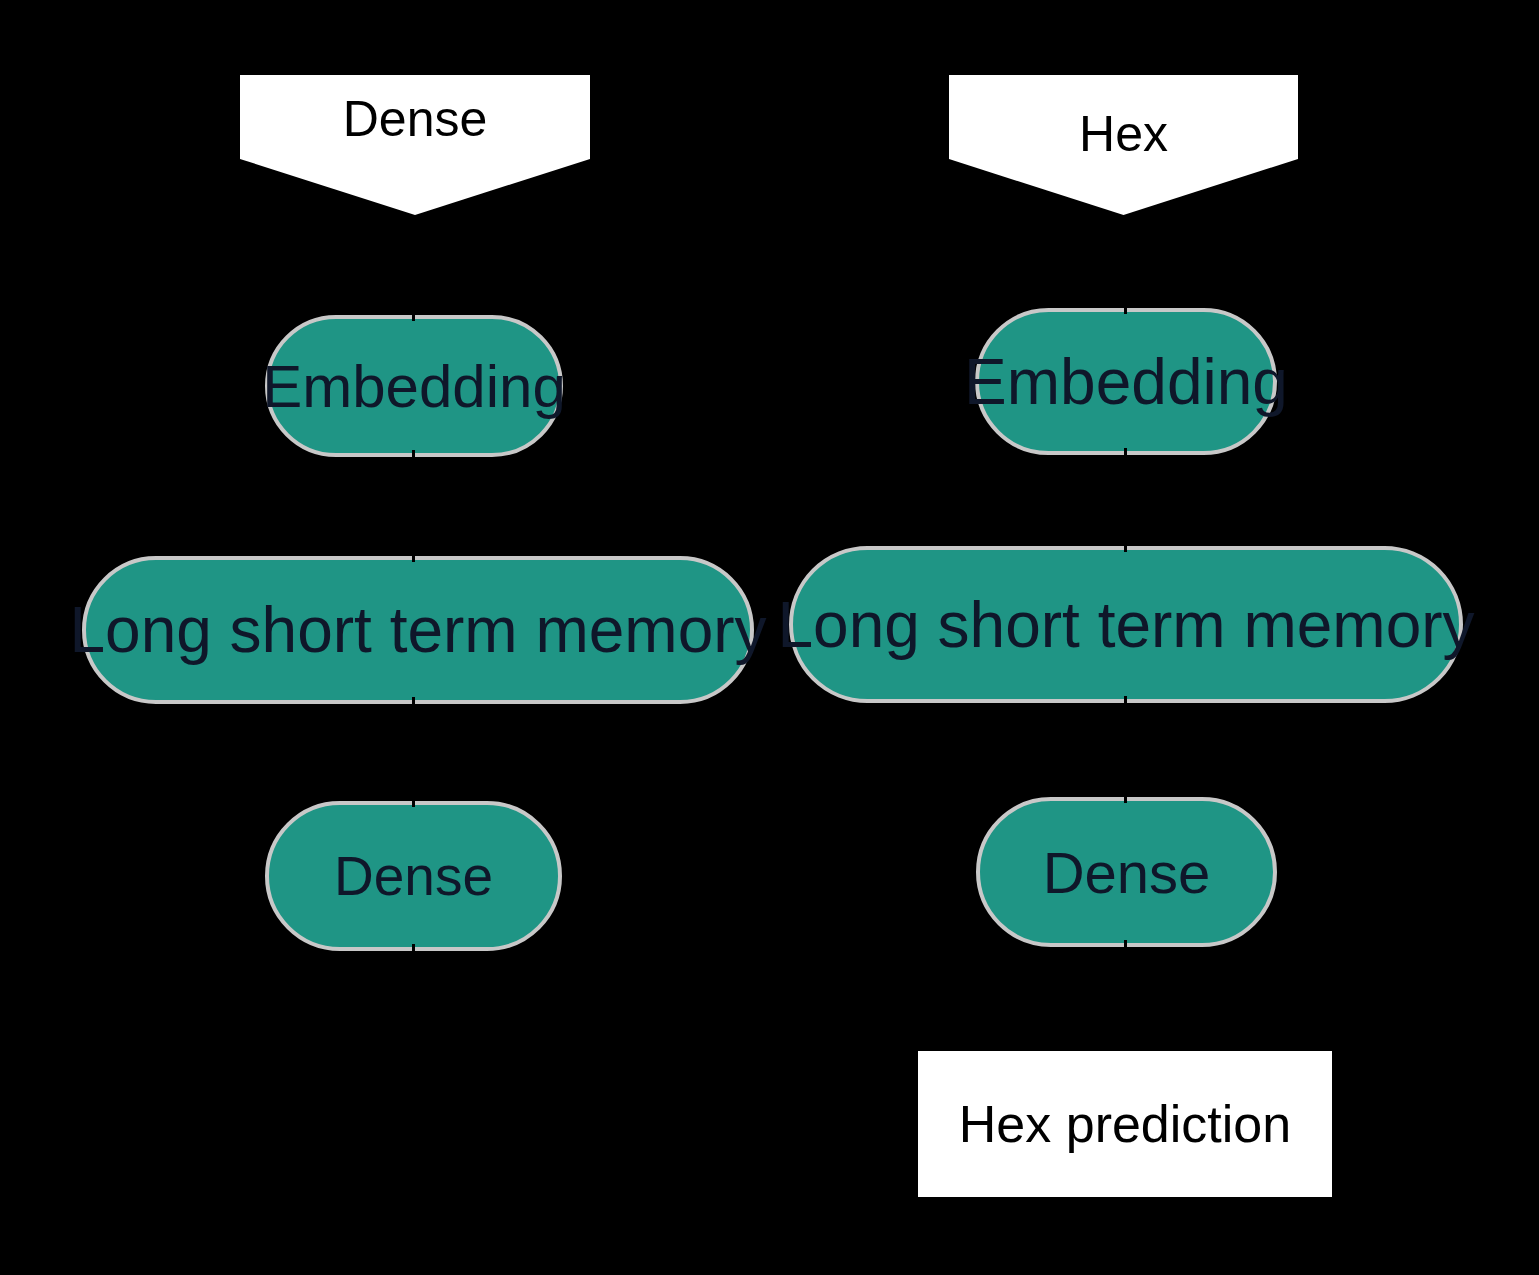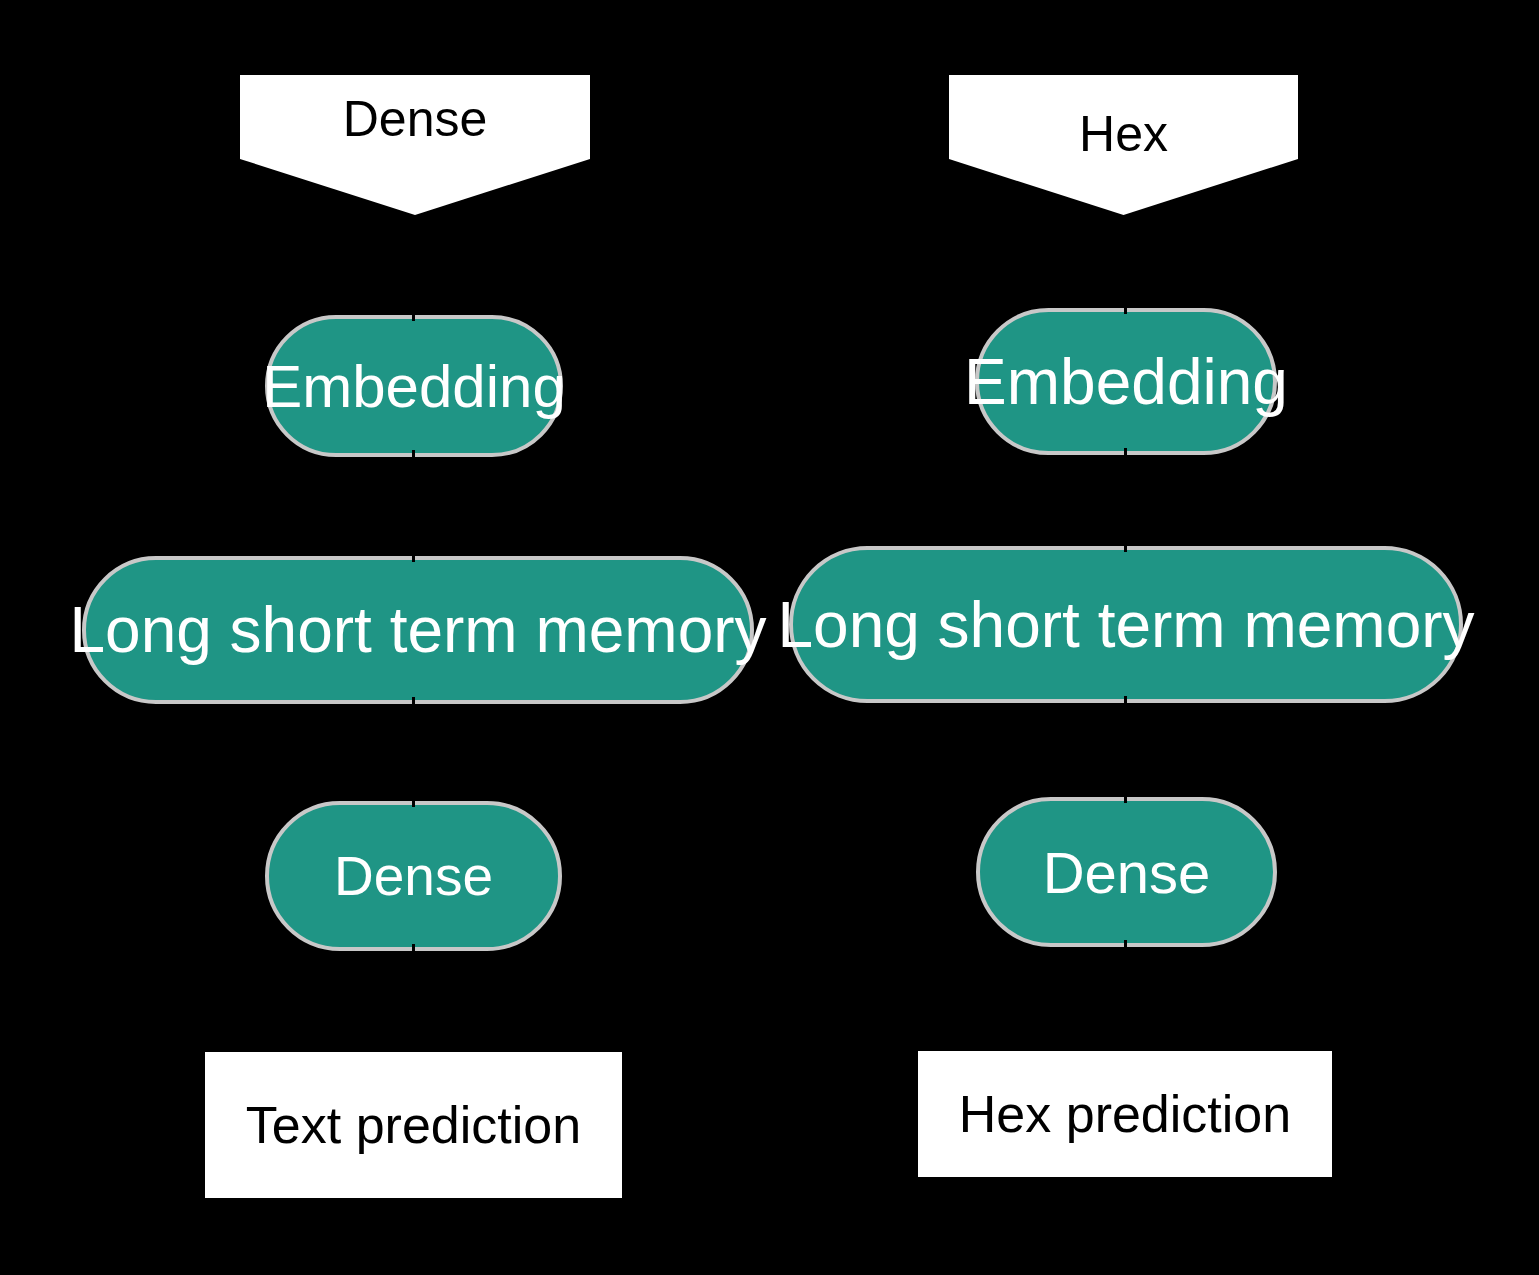--- a/index.html
+++ b/index.html
@@ -31,21 +31,21 @@
     clip-path: polygon(0 0, 100% 0, 100% 60%, 50% 100%, 0 60%);
     padding-bottom: 52px;
     font-size: 50px;
     z-index: 2;
   }
   
   .pill {
     background: #1F9585;
     border: 4px solid #C8C8C8;
     border-radius: 80px;
-    color: #ffffff;
+    color: #0f172a;
     z-index: 2;
   }
   
   .outbox {
     background: #ffffff;
     color: #000000;
     font-size: 52px;
     z-index: 2;
   }
   
@@ -65,21 +65,21 @@
   .c-l1 { left: 412px; top: 216px; height: 105px; }
   .c-l2 { left: 412px; top: 450px; height: 112px; }
   .c-l3 { left: 412px; top: 697px; height: 110px; }
   .c-l4 { left: 412px; top: 944px; height: 108px; }
 
   
   .n-hex-banner    { left: 949px; top: 75px;  width: 349px; height: 140px; align-items: flex-end; }
   .n-emb-r         { left: 975px; top: 308px; width: 302px; height: 147px; font-size: 64px; }
   .n-lstm-r        { left: 789px; top: 546px; width: 674px; height: 157px; font-size: 64px; }
   .n-dense-r       { left: 976px; top: 797px; width: 301px; height: 150px; font-size: 58px; }
-  .n-out-r         { left: 918px; top: 1051px; width: 414px; height: 126px; }
+  .n-out-r         { left: 918px; top: 1051px; width: 414px; height: 146px; }
   .c-r1 { left: 1124px; top: 216px; height: 98px; }
   .c-r2 { left: 1124px; top: 448px; height: 104px; }
   .c-r3 { left: 1124px; top: 696px; height: 107px; }
   .c-r4 { left: 1124px; top: 940px; height: 111px; }
 </style>
 </head>
 <body>
 
 <div class="canvas">
 
@@ -98,23 +98,20 @@
   </div>
   <div class="node pill n-emb-l">
     <span>Embedding</span>
   </div>
   <div class="node pill n-lstm-l">
     <span>Long short term memory</span>
   </div>
   <div class="node pill n-dense-l">
     <span>Dense</span>
   </div>
-  <div class="node outbox n-out-l">
-    <span>Text prediction</span>
-  </div>
 
   <div class="node banner n-hex-banner">
     <span>Hex</span>
   </div>
   <div class="node pill n-emb-r">
     <span>Embedding</span>
   </div>
   <div class="node pill n-lstm-r">
     <span>Long short term memory</span>
   </div>

